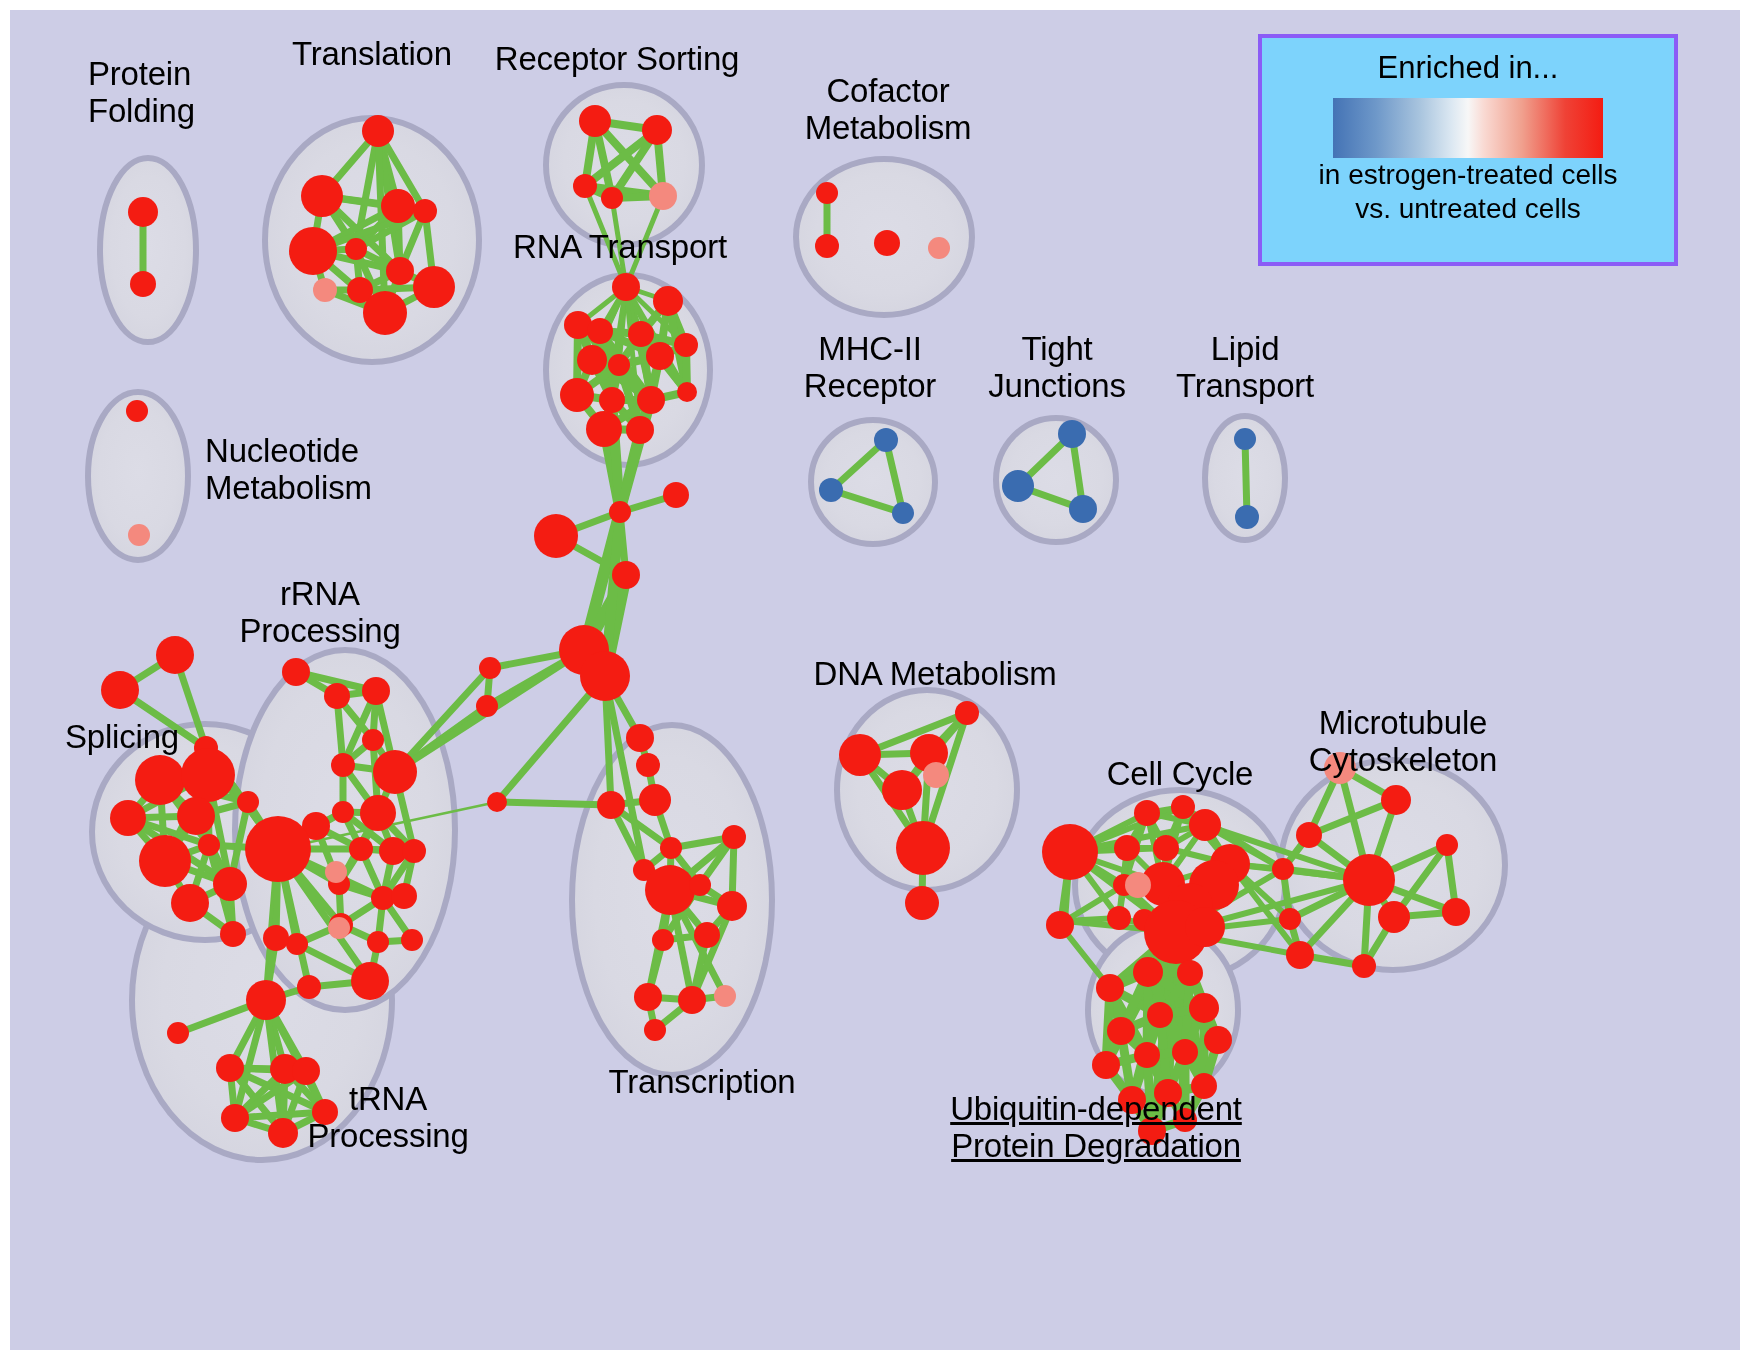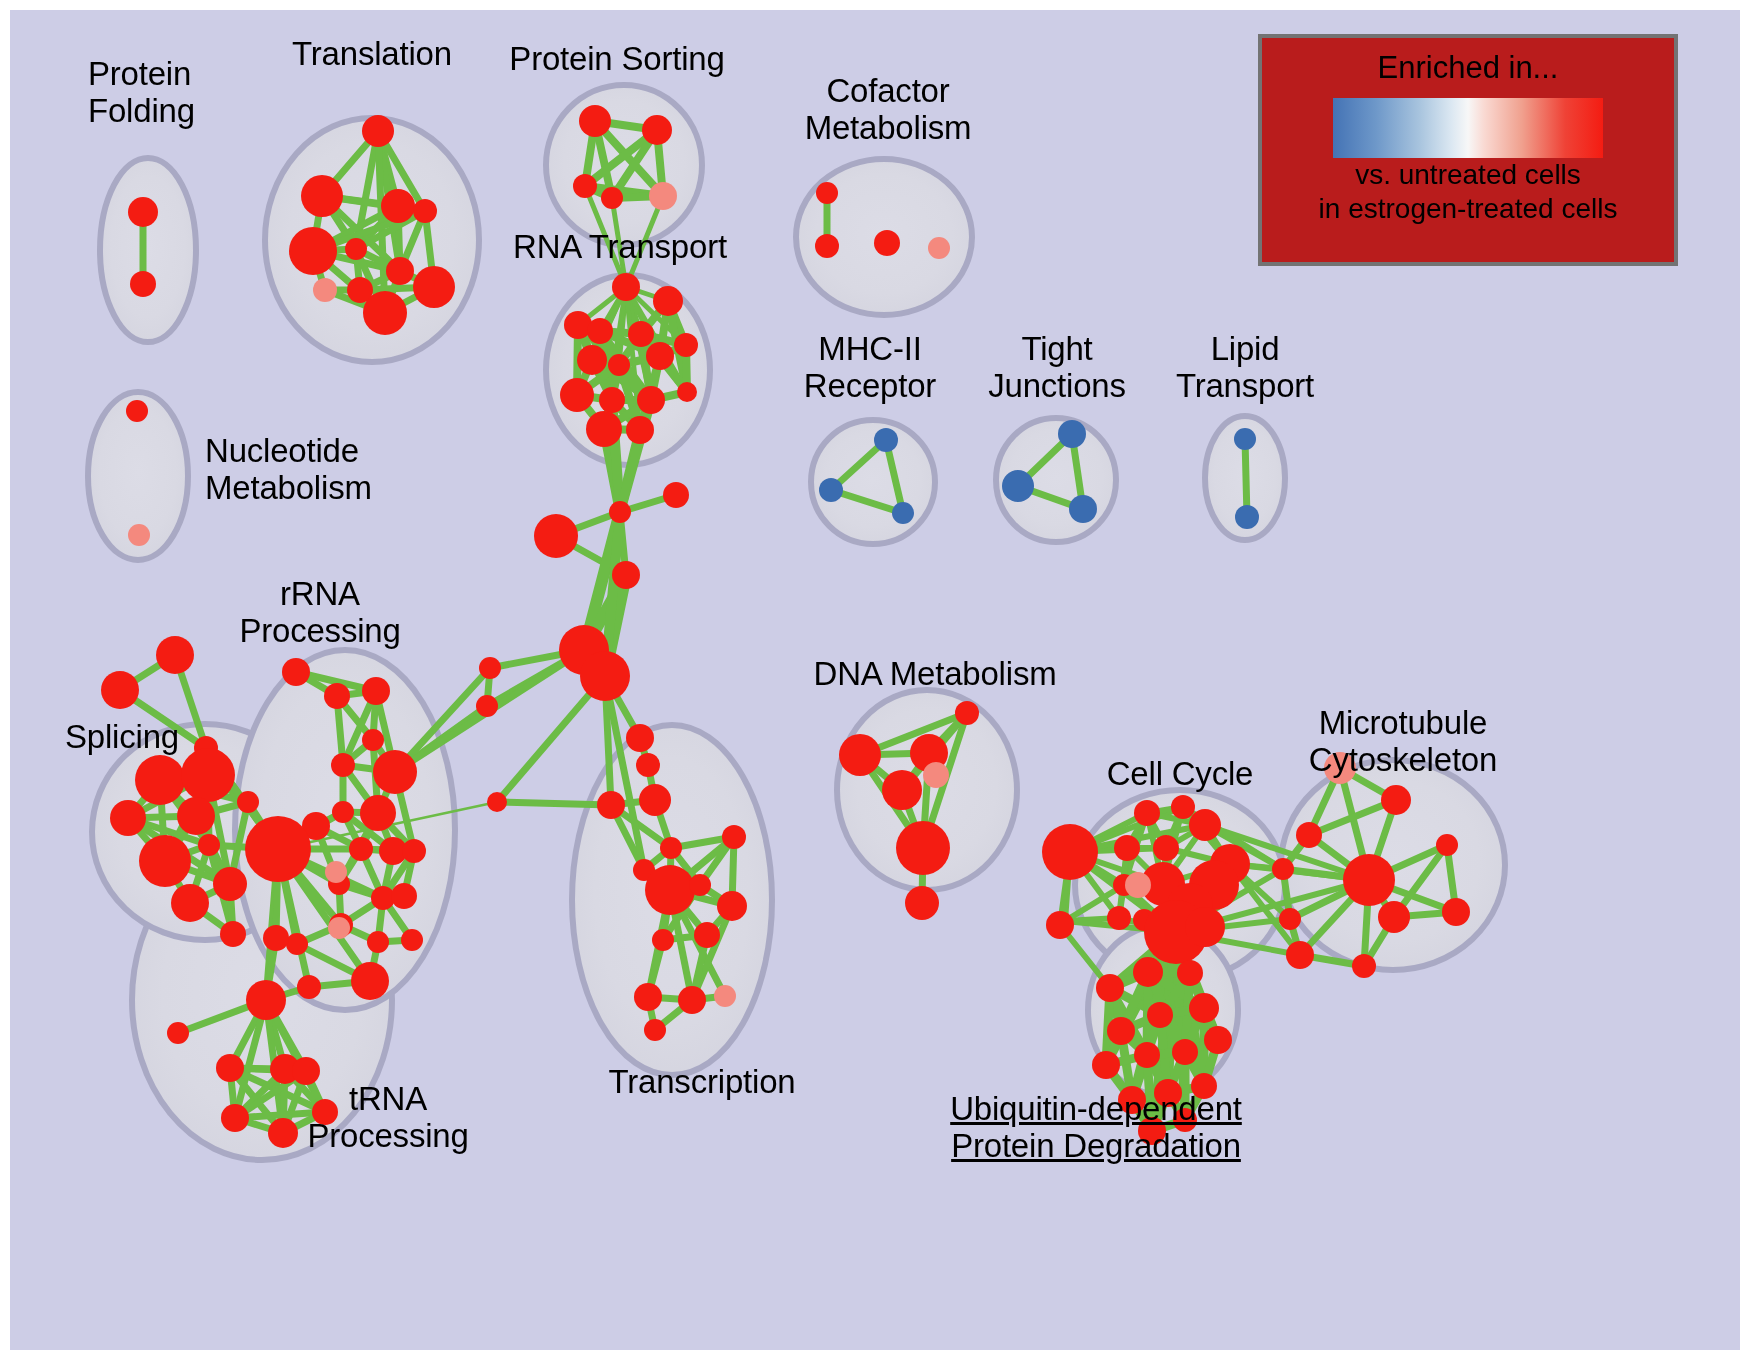--- a/index.html
+++ b/index.html
@@ -49,22 +49,22 @@
   .lbl-center { text-align: center; transform: translateX(-50%); }
   .lbl-left   { text-align: left; }
 
   
   #legend {
     position: absolute;
     left: 1258px;
     top: 34px;
     width: 420px;
     height: 232px;
-    background: #b91c1c;
-    border: 4px solid #737373;
+    background: #7dd3fc;
+    border: 4px solid #8b5cf6;
     box-sizing: border-box;
   }
   #legend-title {
     text-align: center;
     font-size: 31px;
     color: #000;
     margin-top: 12px;
     font-family: "Liberation Sans", sans-serif;
   }
   #legend-bar {
@@ -853,36 +853,36 @@
         <circle cx="1204" cy="1086" r="13"></circle>
         <circle cx="1152" cy="1131" r="14"></circle>
         <circle cx="1185" cy="1120" r="12"></circle>
       </g>
     </g>
   </svg>
 
   <div id="labels">
     <div class="cluster-label lbl-left" style="left:88px;top:55px;">Protein<br>Folding</div>
     <div class="cluster-label lbl-center" style="left:372px;top:35px;">Translation</div>
-    <div class="cluster-label lbl-center" style="left:617px;top:40px;">Protein Sorting</div>
+    <div class="cluster-label lbl-center" style="left:617px;top:40px;">Receptor Sorting</div>
     <div class="cluster-label lbl-center" style="left:620px;top:228px;">RNA Transport</div>
     <div class="cluster-label lbl-center" style="left:888px;top:72px;">Cofactor<br>Metabolism</div>
     <div class="cluster-label lbl-left" style="left:205px;top:432px;">Nucleotide<br>Metabolism</div>
     <div class="cluster-label lbl-center" style="left:870px;top:330px;">MHC-II<br>Receptor</div>
     <div class="cluster-label lbl-center" style="left:1057px;top:330px;">Tight<br>Junctions</div>
     <div class="cluster-label lbl-center" style="left:1245px;top:330px;">Lipid<br>Transport</div>
     <div class="cluster-label lbl-left" style="left:65px;top:718px;">Splicing</div>
     <div class="cluster-label lbl-center" style="left:320px;top:575px;">rRNA<br>Processing</div>
     <div class="cluster-label lbl-center" style="left:388px;top:1080px;">tRNA<br>Processing</div>
     <div class="cluster-label lbl-center" style="left:664px;top:1063px;margin-left:38px;">Transcription</div>
     <div class="cluster-label lbl-center" style="left:935px;top:635px;margin-top:20px;">DNA Metabolism</div>
     <div class="cluster-label lbl-center" style="left:1180px;top:755px;">Cell Cycle</div>
     <div class="cluster-label lbl-center" style="left:1403px;top:668px;margin-top:36px;">Microtubule<br>Cytoskeleton</div>
     <div class="cluster-label lbl-center" style="left:1096px;top:1090px;text-decoration:underline;">Ubiquitin-dependent<br>Protein Degradation</div>
   </div>
 
   <div id="legend">
     <div id="legend-title">Enriched in...</div>
     <div id="legend-bar"></div>
+    <div class="legend-sub">in estrogen-treated cells</div>
     <div class="legend-sub">vs. untreated cells</div>
-    <div class="legend-sub">in estrogen-treated cells</div>
   </div>
 </div>
 
 </body></html>

